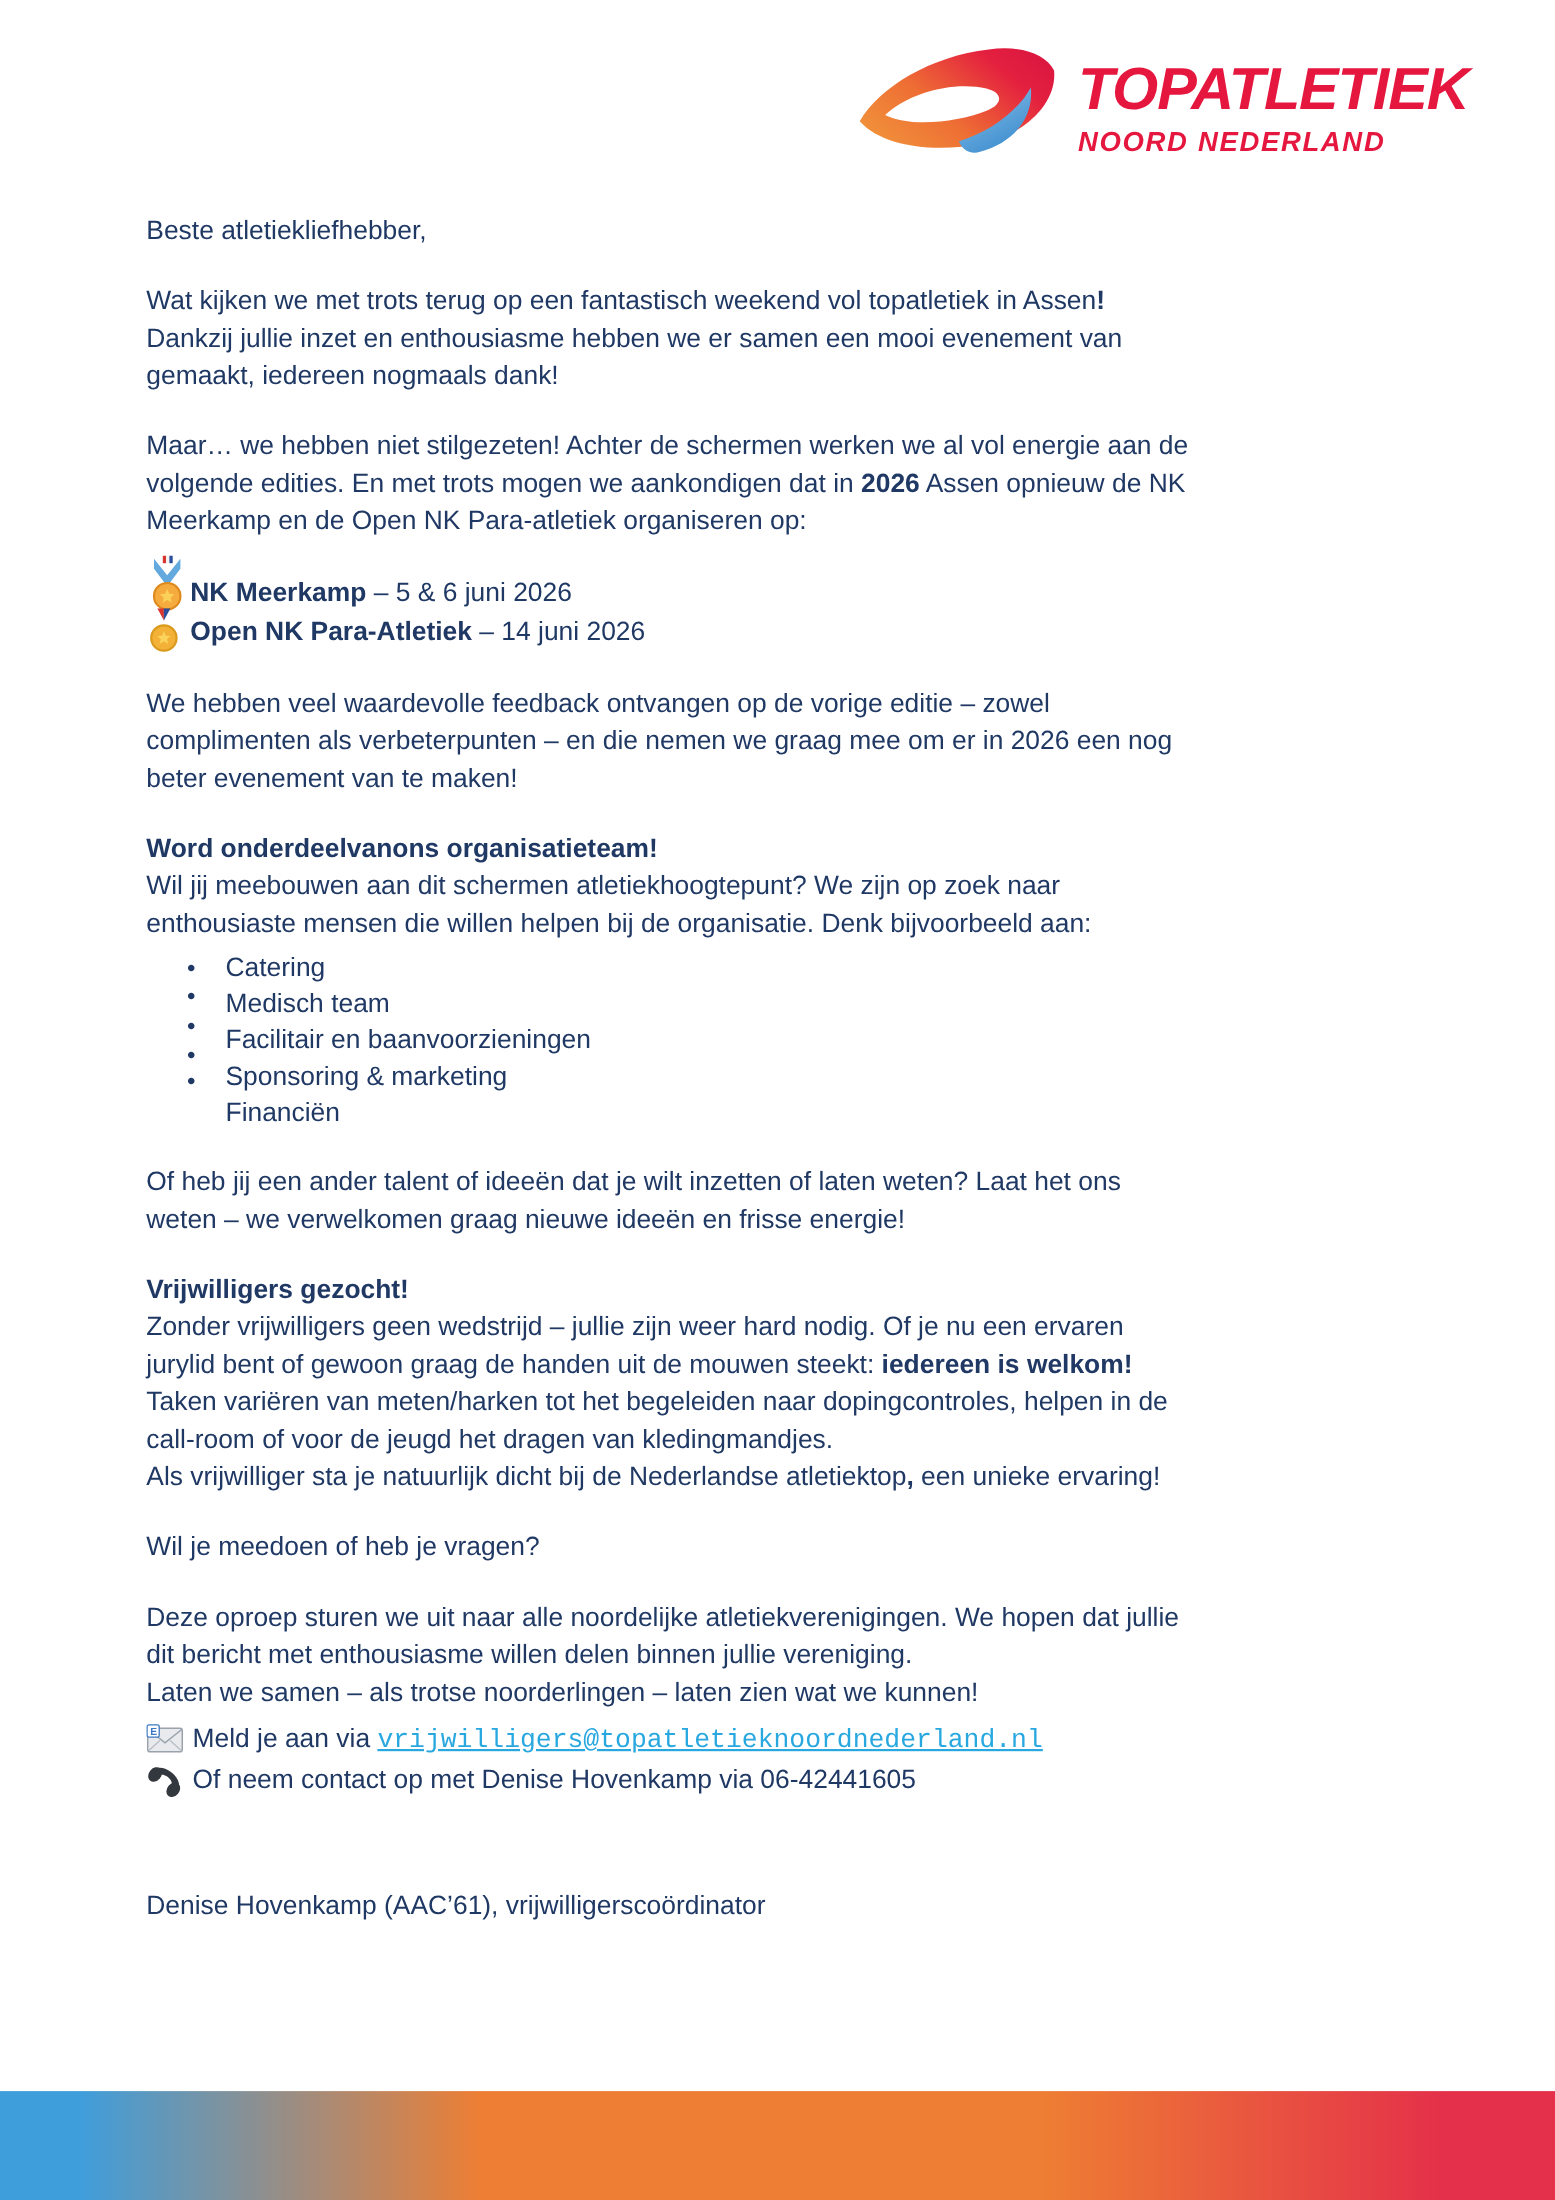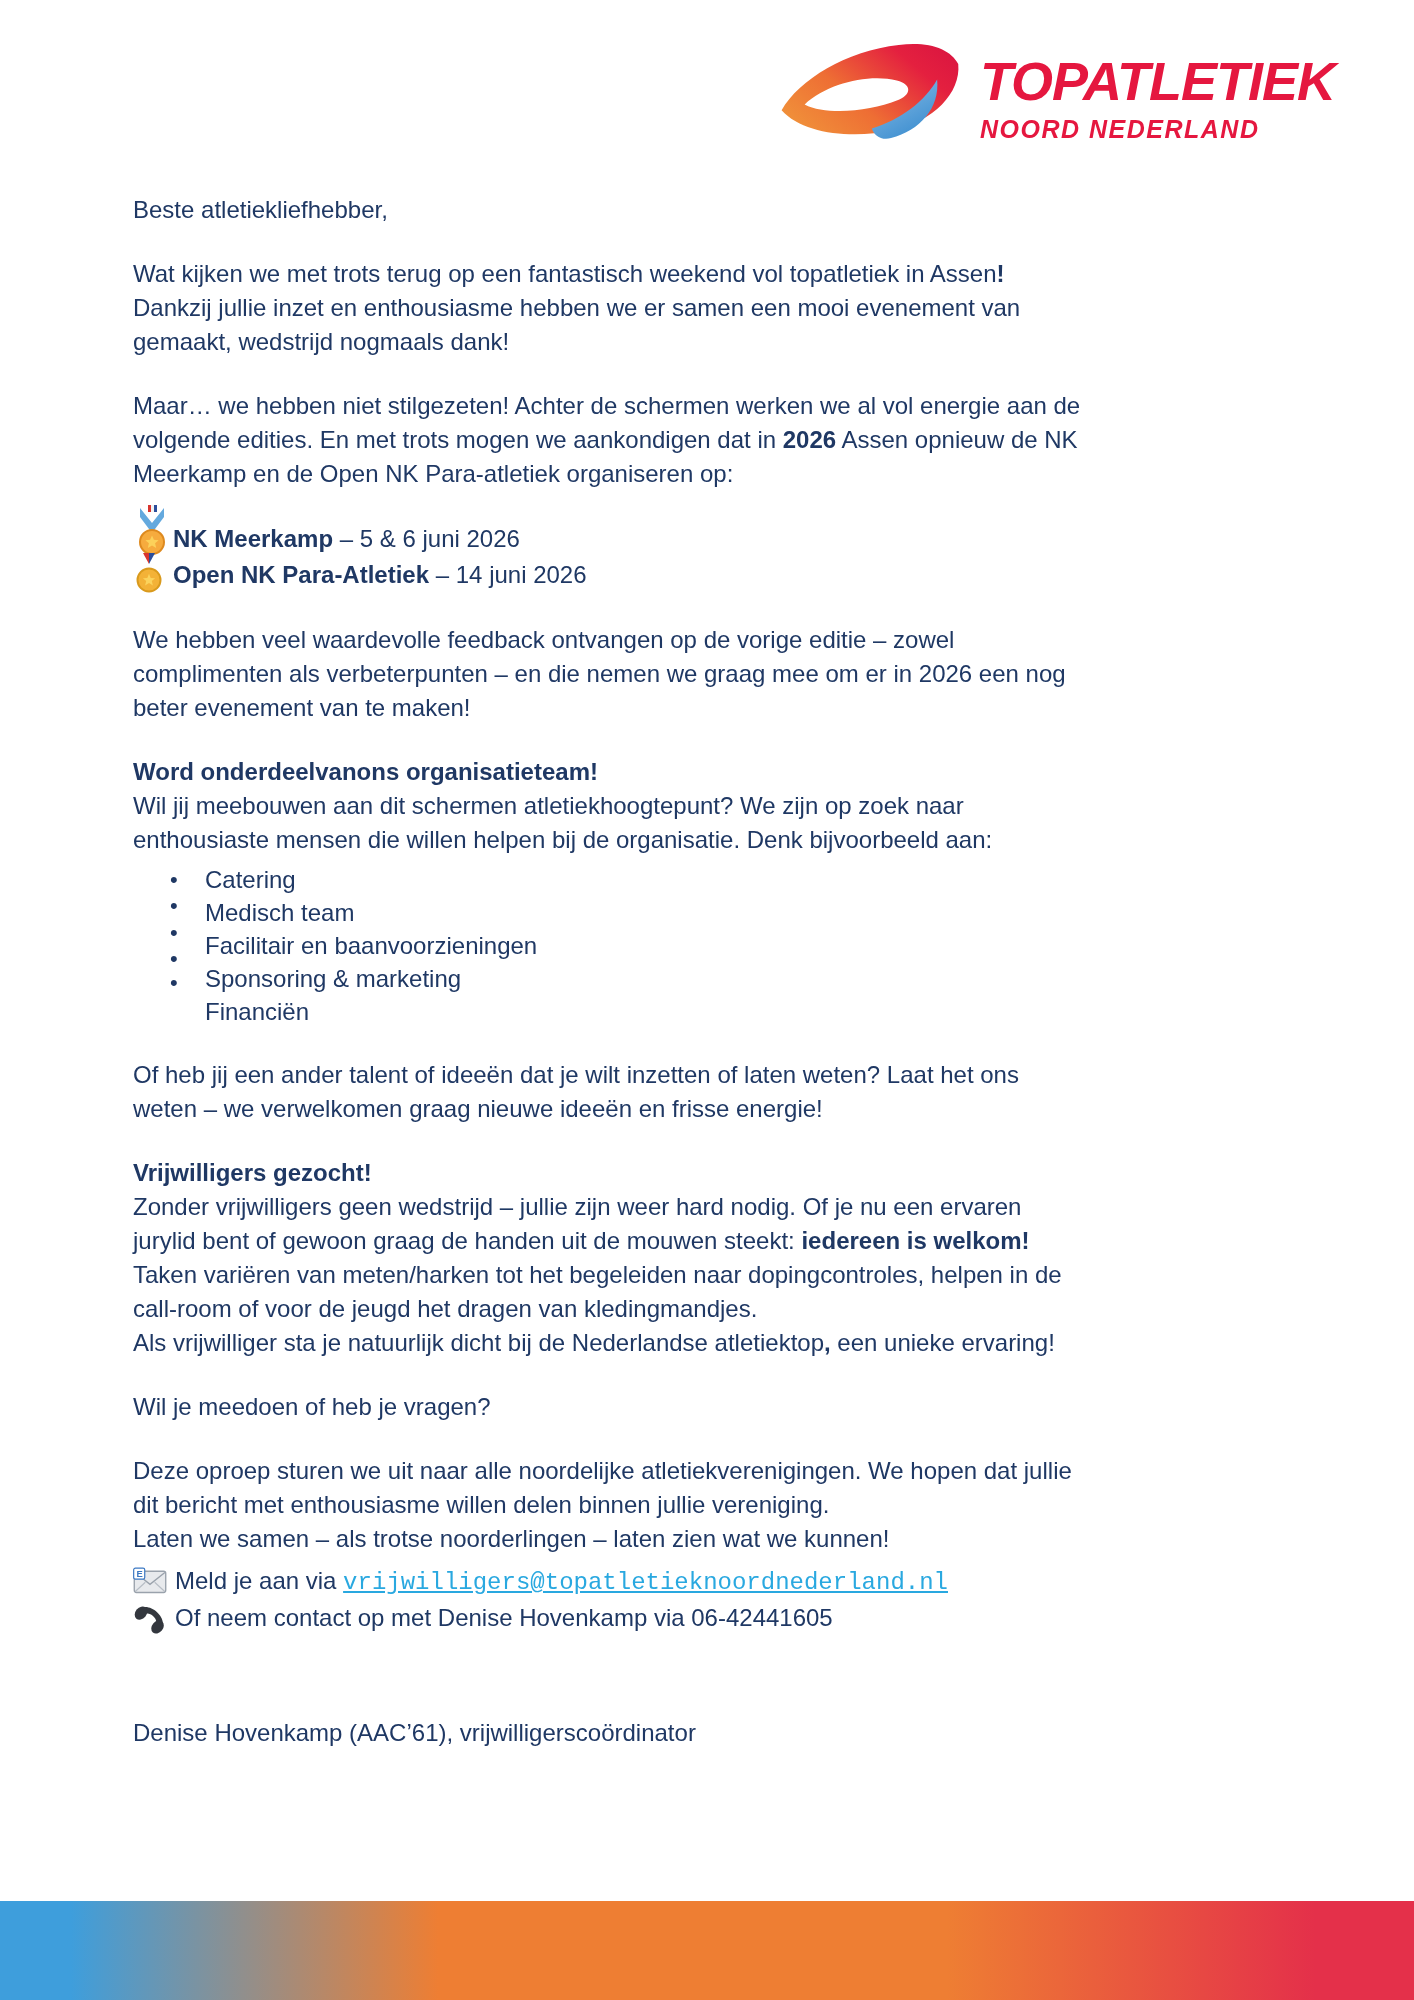--- a/index.html
+++ b/index.html
@@ -83,21 +83,21 @@
   </span>
 </div>
 
 <div class="content" id="letter-body" data-name="letter-body">
     <div data-name="paragraph" class="block">
       <div data-name="text-line" class="line">Beste atletiekliefhebber,</div>
     </div>
     <div data-name="paragraph" class="block">
       <div data-name="text-line" class="line">Wat kijken we met trots terug op een fantastisch weekend vol topatletiek in Assen<b data-name="bold-text">!</b></div>
       <div data-name="text-line" class="line">Dankzij jullie inzet en enthousiasme hebben we er samen een mooi evenement van</div>
-      <div data-name="text-line" class="line">gemaakt, wedstrijd nogmaals dank!</div>
+      <div data-name="text-line" class="line">gemaakt, iedereen nogmaals dank!</div>
     </div>
     <div data-name="paragraph" class="block">
       <div data-name="text-line" class="line">Maar… we hebben niet stilgezeten! Achter de schermen werken we al vol energie aan de</div>
       <div data-name="text-line" class="line">volgende edities. En met trots mogen we aankondigen dat in <b data-name="bold-text">2026</b> Assen opnieuw de NK</div>
       <div data-name="text-line" class="line">Meerkamp en de Open NK Para-atletiek organiseren op:</div>
     </div>
     <div data-name="event-list" class="block block-events">
       <div data-name="event-item" class="event-line">
         <span data-name="sports-medal-icon" class="event-icon">
           <svg width="38" height="52" viewBox="0 0 38 52" xmlns="http://www.w3.org/2000/svg">

